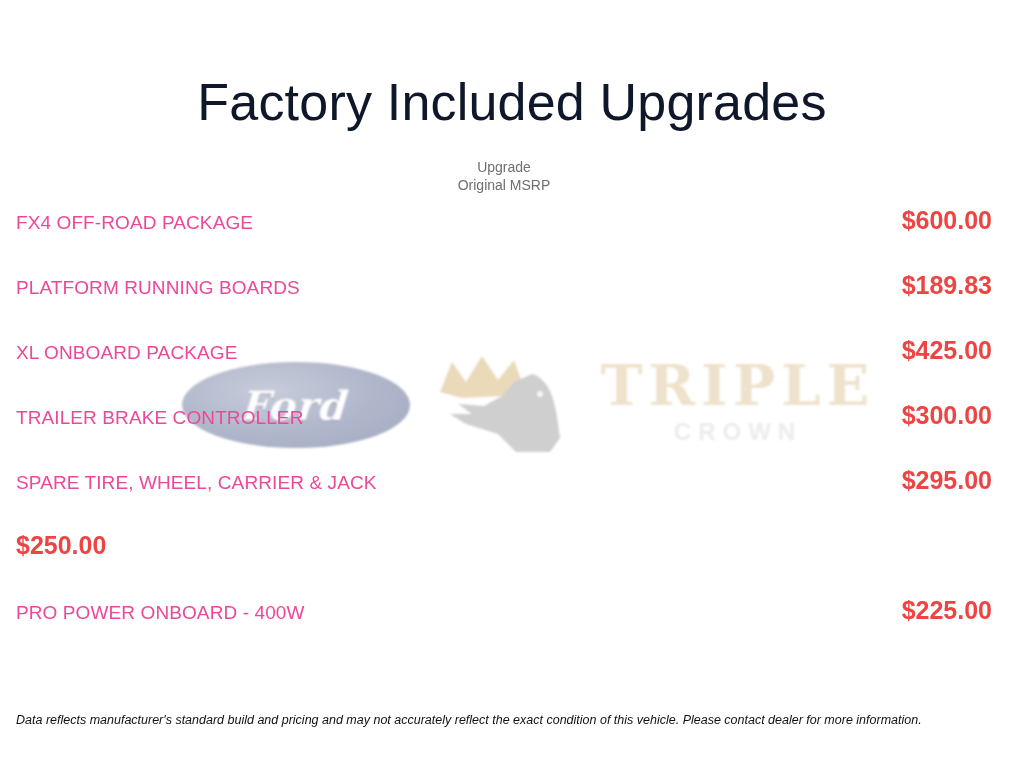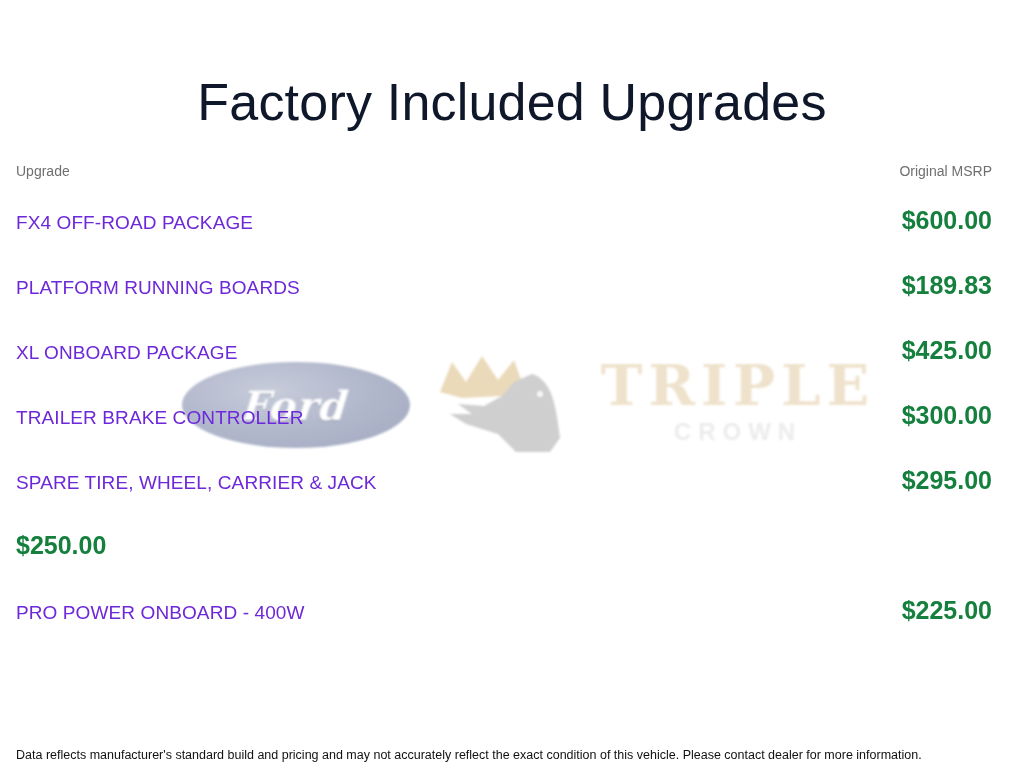--- a/index.html
+++ b/index.html
@@ -122,23 +122,24 @@
 
   .table {
     position: absolute;
     left: 16px;
     top: 158px;
     width: 976px;
   }
 
   .table-header {
     display: flex;
-    align-items: flex-end;
+    align-items: center;
     justify-content: space-between;
     height: 22px;
+    flex-direction: column;
   }
   .th {
     font-size: 14px;
     font-weight: 400;
     color: #6f6f6f;
     line-height: 18px;
   }
   .th-msrp { text-align: right; }
 
   .rows {
@@ -146,40 +147,41 @@
   }
   .row {
     display: flex;
     align-items: baseline;
     justify-content: space-between;
     height: 65px;
   }
   .row-label {
     font-size: 19px;
     font-weight: 400;
-    color: #6d28d9;
+    color: #ec4899;
     line-height: 24px;
     letter-spacing: 0.1px;
     white-space: nowrap;
   }
   .row-price {
     font-size: 25px;
     font-weight: 700;
-    color: #15803d;
+    color: #ef4444;
     line-height: 24px;
     text-align: left;
     white-space: nowrap;
   }
 
   .footnote {
     position: absolute;
     left: 16px;
-    top: 747px;
+    top: 712px;
     width: 992px;
     font-size: 12.5px;
+    font-style: italic;
     font-weight: 400;
     color: #111111;
     line-height: 16px;
     white-space: nowrap;
   }
 </style>
 </head>
 <body>
 
 <div class="page">

